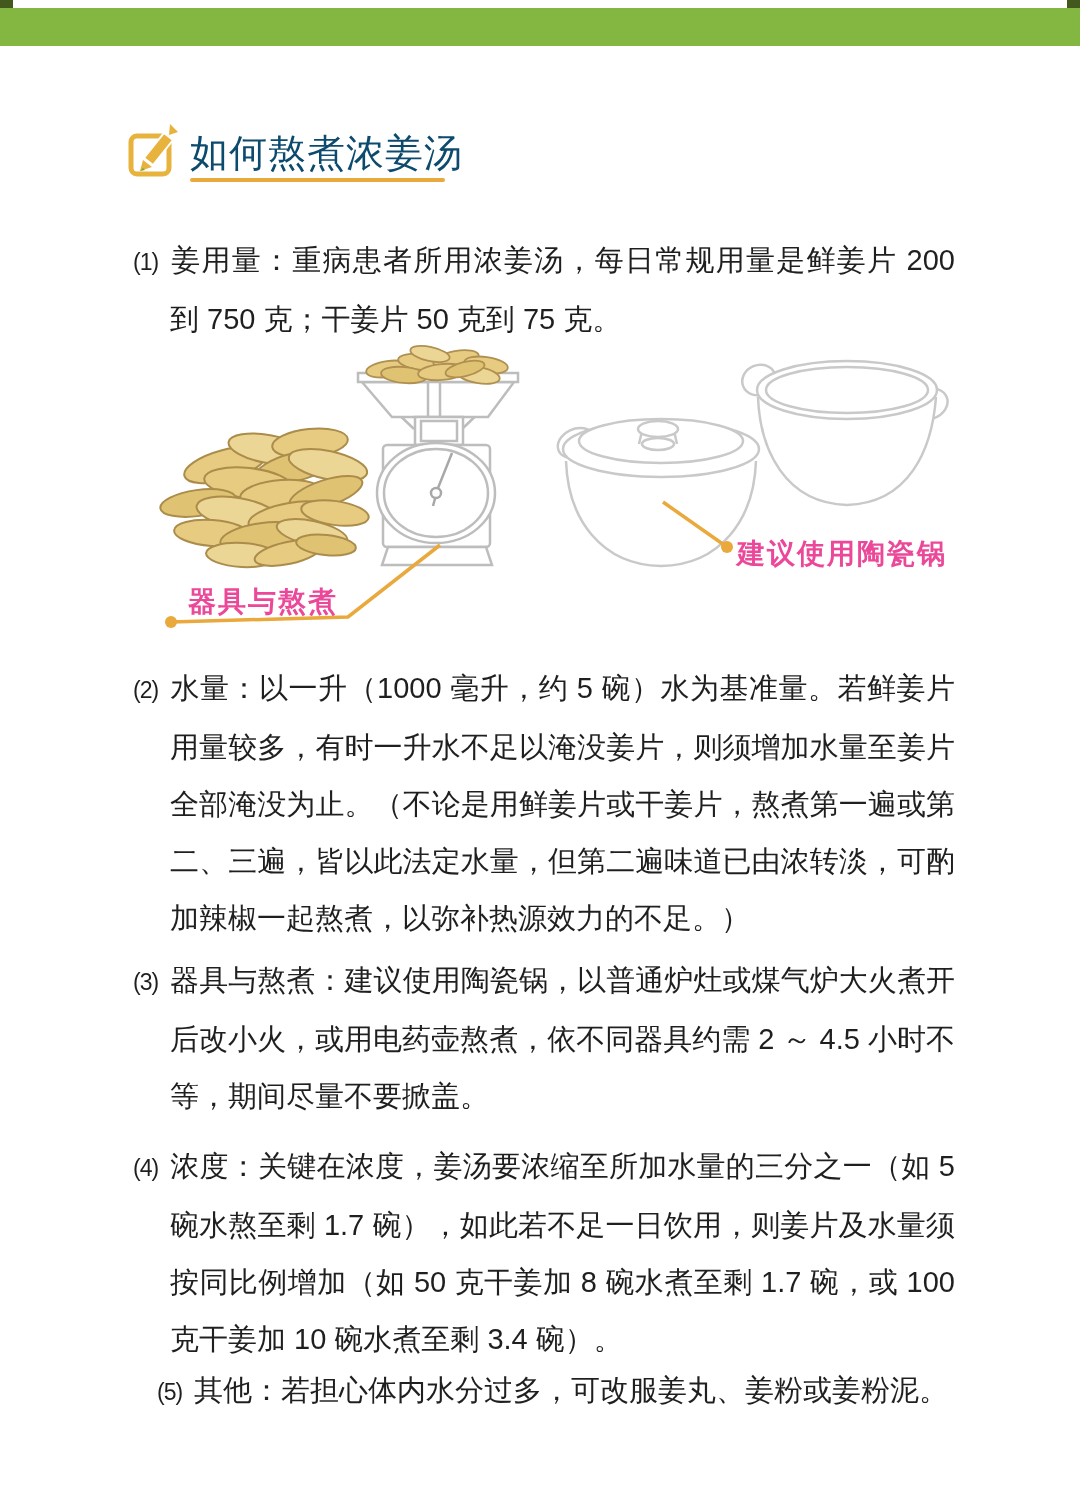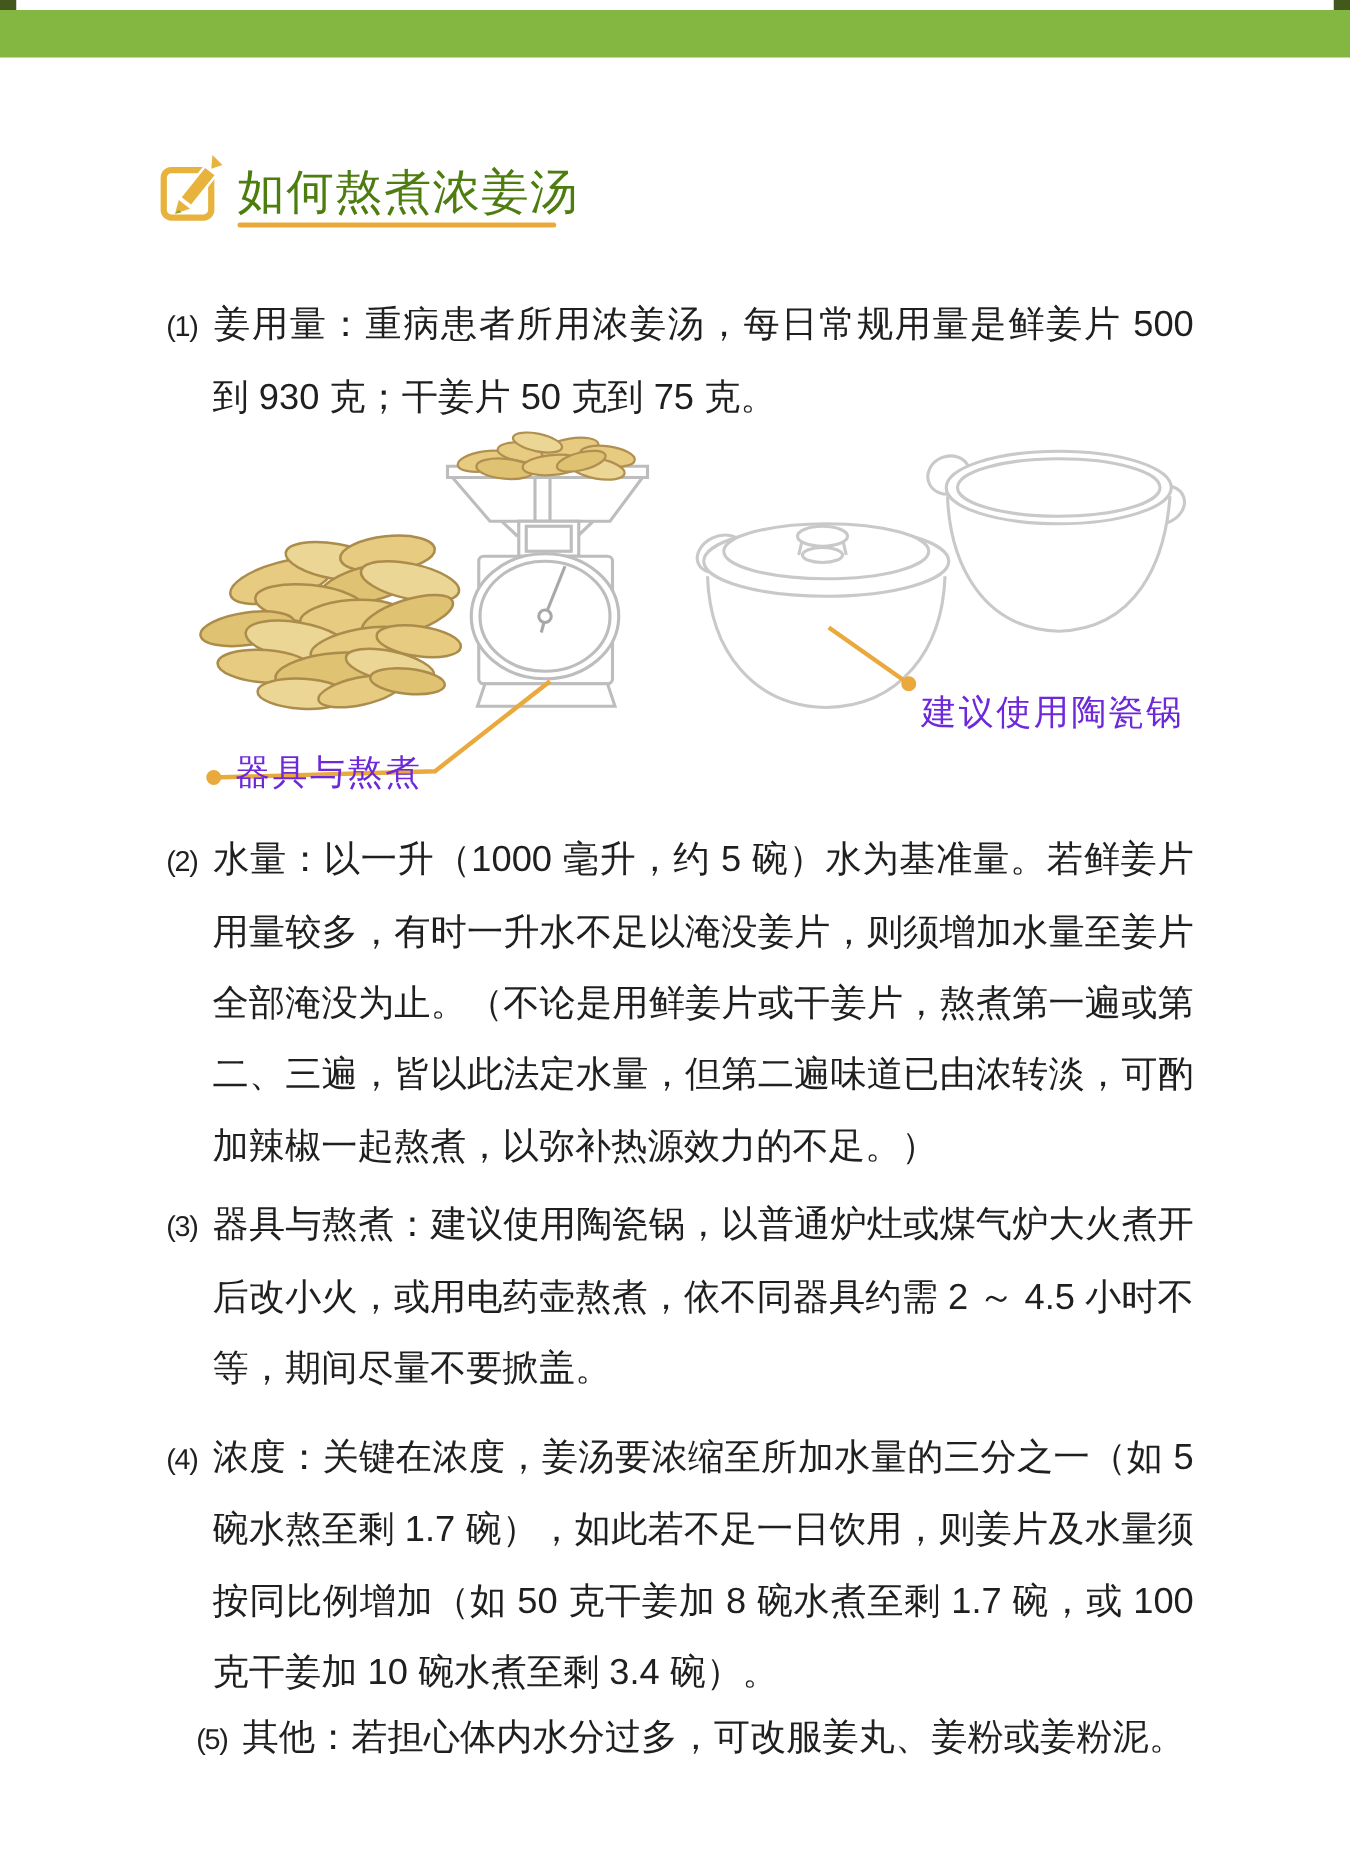--- a/index.html
+++ b/index.html
@@ -12,40 +12,40 @@
   }
   .corner { position:absolute; top:0; width:13px; height:9px; background:#42581c; }
   .corner.left { left:0; }
   .corner.right { right:0; }
   .top-bar { position:absolute; top:8px; left:0; width:1080px; height:38px; background:#84b642; }
 
   .title-row { position:absolute; left:126px; top:120px; height:64px; }
   .note-icon { position:absolute; left:0; top:2px; width:56px; height:58px; display:block; }
   .page-title {
     position:absolute; left:64px; top:8px; white-space:nowrap;
-    font-size:38px; font-weight:400; color:#4d7c0f; letter-spacing:1px;
+    font-size:38px; font-weight:400; color:#0c4a6e; letter-spacing:1px;
   }
   .title-underline { position:absolute; left:64px; top:58px; width:255px; height:4px; background:#e9a93c; border-radius:2px; }
 
   .para {
     position:absolute; left:133px; width:822px;
     font-size:29px; line-height:57px; text-align:justify;
     padding-left:37px;
   }
   .para .num {
     display:inline-block; width:37px; margin-left:-37px;
     font-size:23px; letter-spacing:-1px;
   }
   .p1 { top:232px; } .p2 { top:660px; } .p3 { top:952px; } .p4 { top:1138px; } .p5 { top:1362px;margin-left:24px; }
 
   .illustration { position:absolute; left:130px; top:345px; width:820px; height:300px; }
   .illustration svg { position:absolute; left:0; top:0; }
   .caption {
     position:absolute; white-space:nowrap;
-    font-size:28px; font-weight:400; color:#6d28d9; letter-spacing:2px;margin-top:16px;
+    font-size:28px; font-weight:700; color:#ec4899; letter-spacing:2px;
   }
   .caption.scale { left:58px; top:238px; }
   .caption.pot { left:607px; top:190px; }
 </style>
 </head>
 <body>
 
 <div class="page">
 
   <div class="corner left"></div>
@@ -60,21 +60,21 @@
         <path d="M18,36 L38,11 L47,18 L27,43 Z" fill="#e8b33c" stroke="#ffffff" stroke-width="2"></path>
         <path d="M17,38 L26,45 L14,49 Z" fill="#e8b33c"></path>
         <path d="M14,49 L17,46 L19,48 Z" fill="#7aa83a"></path>
       </svg>
     </span>
     <h1 class="page-title">如何熬煮浓姜汤</h1>
     <div class="title-underline"></div>
   </div>
 
   <div class="para p1">
-    <span class="num">(1)</span><span>姜用量：重病患者所用浓姜汤，每日常规用量是鲜姜片 500 到 930 克；干姜片 50 克到 75 克。</span>
+    <span class="num">(1)</span><span>姜用量：重病患者所用浓姜汤，每日常规用量是鲜姜片 200 到 750 克；干姜片 50 克到 75 克。</span>
   </div>
 
   <div class="illustration">
     <svg width="820" height="300" viewBox="0 0 820 300">
 
       <g stroke="#c9c9c9" stroke-width="2.5" fill="#ffffff">
 
         <ellipse cx="629" cy="35" rx="17" ry="15" transform="rotate(-22 629 35)"></ellipse>
         <ellipse cx="799" cy="59" rx="19" ry="15" transform="rotate(-20 799 59)"></ellipse>
         <path d="M628,52 C630,105 655,158 717,160 C779,158 802,105 806,52"></path>

